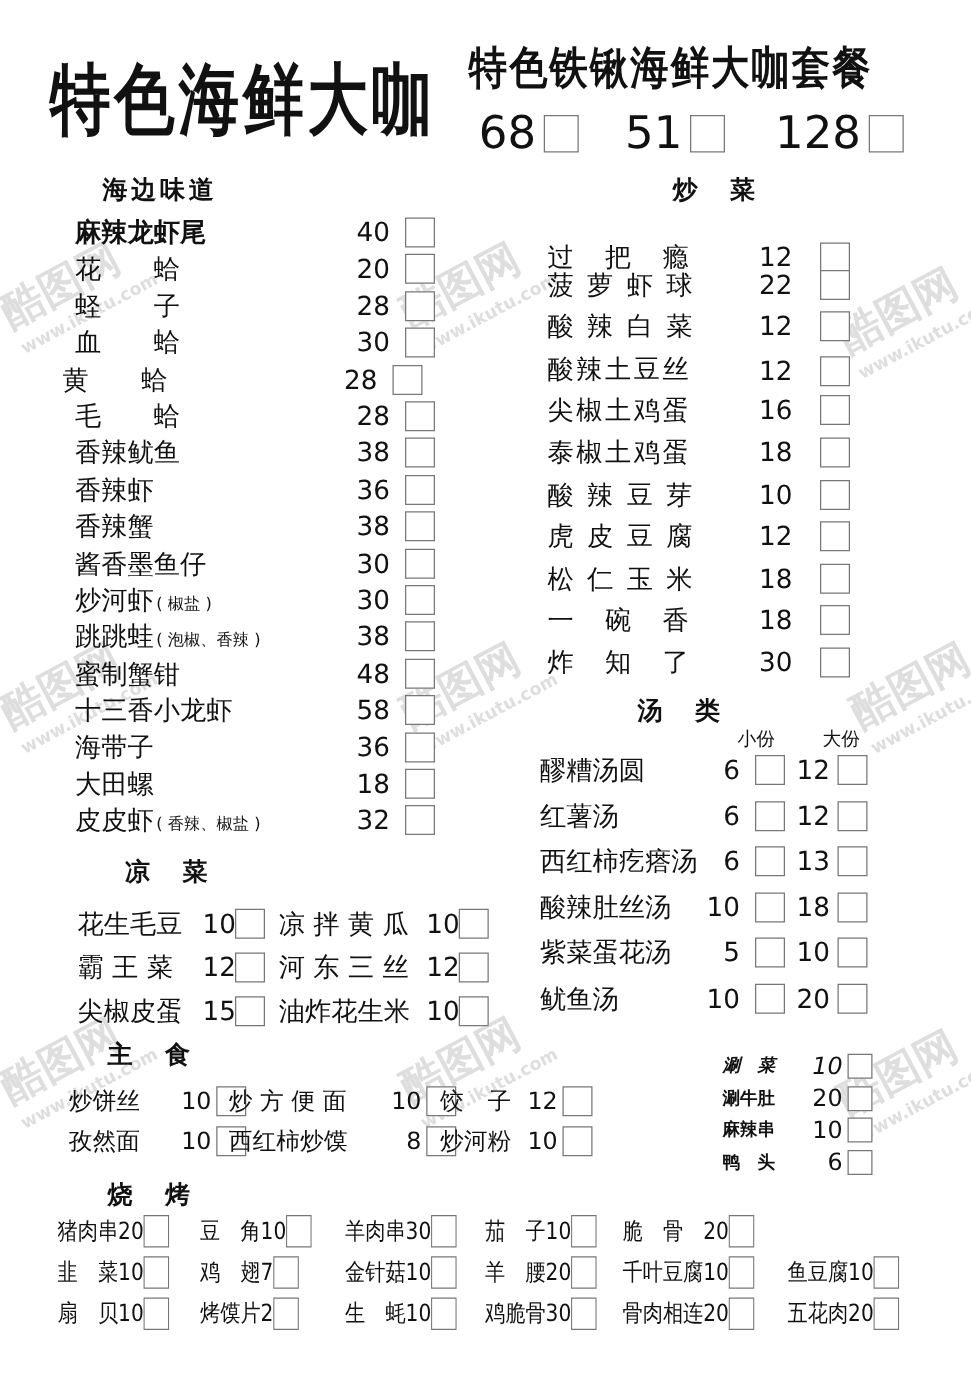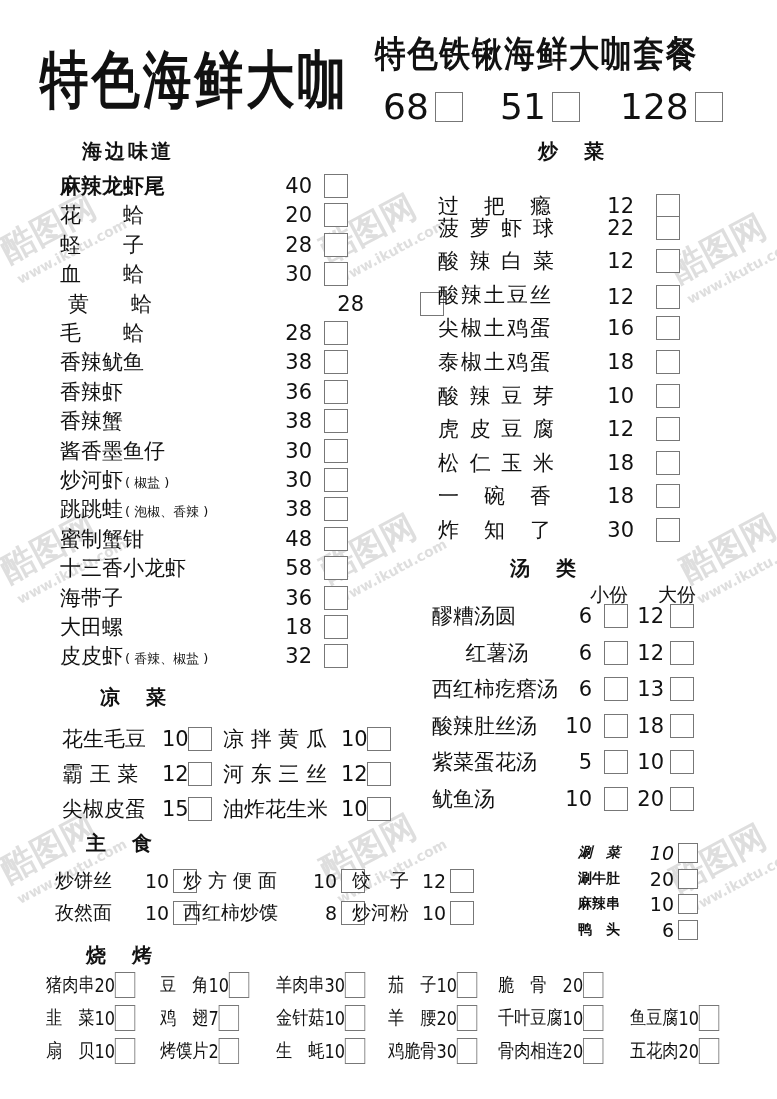--- a/index.html
+++ b/index.html
@@ -11,21 +11,21 @@
   .title-sub { left:375px; top:30px; font-size:36px; font-weight:bold; letter-spacing:2px;
                transform:scaleX(0.85); transform-origin:left top; white-space:nowrap; }
   .combo { top:86px; font-size:36px; display:flex; align-items:center; }
   .box { display:inline-block; width:24px; height:24px; border:1.3px solid #777; background:#fff; box-sizing:border-box; vertical-align:middle; }
   .combo .box { width:28px; height:30px; margin-left:6px; }
   .sec-title { font-size:20px; font-weight:bold; letter-spacing:3px; }
   .row { position:absolute; display:flex; align-items:center; font-size:21px; white-space:nowrap; }
   .row .name { display:inline-block; }
   .row .note { font-size:13px; margin-left:2px; }
   .row .price { display:inline-block; text-align:right; }
-  .small { font-size:19px; }
+  .small { font-size:15px; }
   .sm-row { position:absolute; display:flex; align-items:center; font-size:17px; white-space:nowrap; }
   .hp-name { font-size:14px; font-weight:bold; display:inline-block; width:60px; }
   .bbq-row { position:absolute; display:flex; align-items:center; font-size:19px; white-space:nowrap; transform:scaleX(0.85); transform-origin:left center; }
   .wm { color:rgba(160,160,160,0.35); font-size:34px; font-weight:bold; transform:rotate(-28deg); white-space:nowrap; pointer-events:none; }
   .wm small { display:block; font-size:14px; }
 </style>
 </head>
 <body>
 
 <div class="abs wm" style="left:0px;top:200px;"><span>酷图网</span><small>www.ikutu.com</small></div>
@@ -68,21 +68,21 @@
     <div class="row" style="left: 60px; top: 230.8px;">
       <span class="name" style="width: 222px;"><span>蛏　　子</span></span>
       <span class="price" style="width: 30px;">28</span>
       <span class="box" style="margin-left: 12px;"></span>
     </div>
     <div class="row" style="left: 60px; top: 260.2px;">
       <span class="name" style="width: 222px;"><span>血　　蛤</span></span>
       <span class="price" style="width: 30px;">30</span>
       <span class="box" style="margin-left: 12px;"></span>
     </div>
-    <div class="row" style="left: 68px; top: 289.6px; gap: 44px;">
+    <div class="row" style="left: 50px; top: 289.6px;">
       <span class="name" style="width: 222px;"><span>黄　　蛤</span></span>
       <span class="price" style="width: 30px;">28</span>
       <span class="box" style="margin-left: 12px;"></span>
     </div>
     <div class="row" style="left: 60px; top: 319px;">
       <span class="name" style="width: 222px;"><span>毛　　蛤</span></span>
       <span class="price" style="width: 30px;">28</span>
       <span class="box" style="margin-left: 12px;"></span>
     </div>
     <div class="row" style="left: 60px; top: 348.4px;">
@@ -206,21 +206,21 @@
 <div class="abs small" style="left:658px;top:582px;">大份</div>
 <div id="soup-list">
     <div class="row" style="left: 432px; top: 602px;">
       <span class="name" style="width: 130px;">醪糟汤圆</span>
       <span class="price" style="width: 30px;">6</span>
       <span class="box" style="margin-left: 12px;"></span>
       <span class="price" style="width: 36px;">12</span>
       <span class="box" style="margin-left: 6px;"></span>
     </div>
     <div class="row" style="left: 432px; top: 638.5px;">
-      <span class="name" style="width: 130px; text-align: center;">红薯汤</span>
+      <span class="name" style="width: 130px;">红薯汤</span>
       <span class="price" style="width: 30px;">6</span>
       <span class="box" style="margin-left: 12px;"></span>
       <span class="price" style="width: 36px;">12</span>
       <span class="box" style="margin-left: 6px;"></span>
     </div>
     <div class="row" style="left: 432px; top: 675px;">
       <span class="name" style="width: 130px;">西红柿疙瘩汤</span>
       <span class="price" style="width: 30px;">6</span>
       <span class="box" style="margin-left: 12px;"></span>
       <span class="price" style="width: 36px;">13</span>

